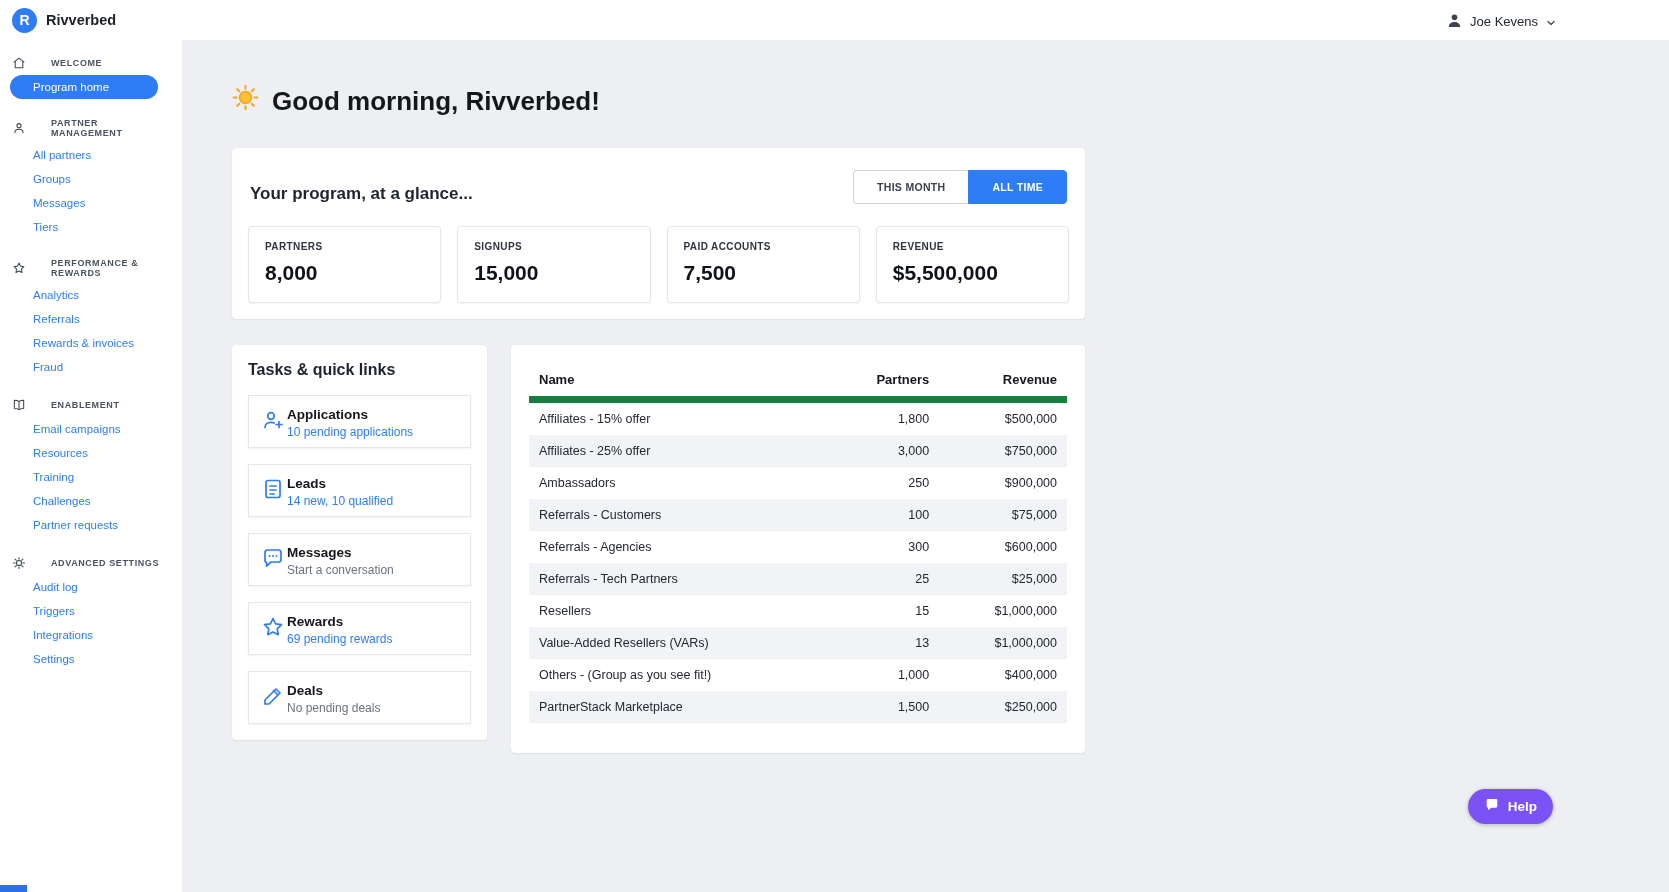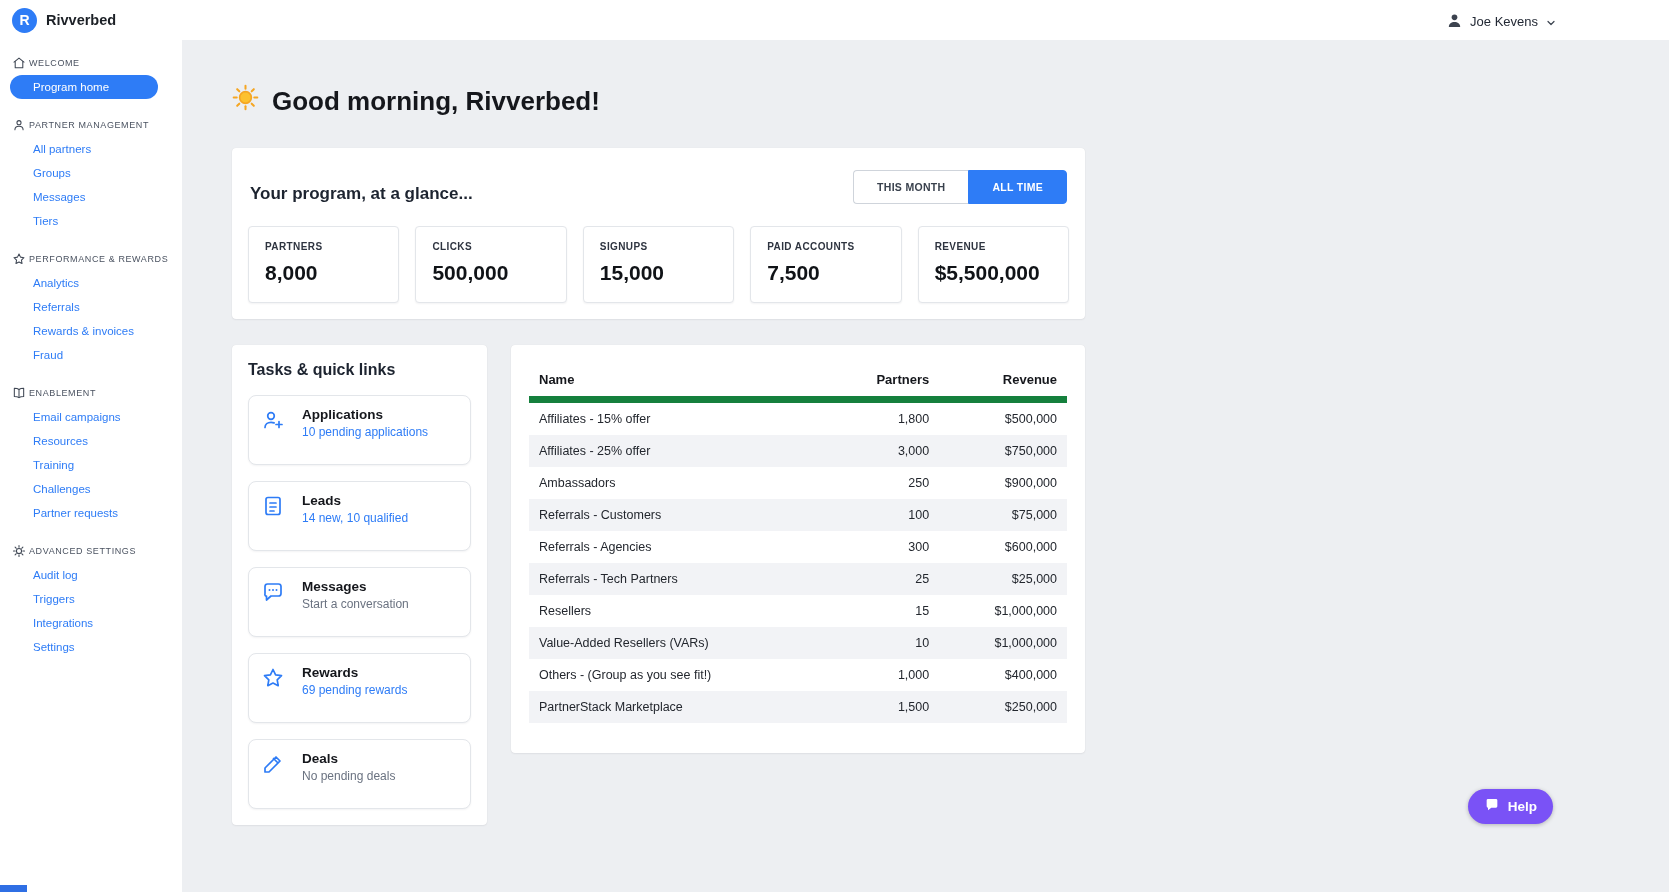--- a/index.html
+++ b/index.html
@@ -14,21 +14,21 @@
   .user-menu{display:flex;align-items:flex-end;gap:7px;font-size:13px;color:#222834;cursor:pointer}
   .user-menu svg{display:block}
 
   
   .shell{display:flex;height:852px}
   .sidebar{width:182px;flex-shrink:0;background:#fff;padding-top:10px}
   .main{flex:1;background:#edeff2;padding:44px 0 0 50px;overflow:hidden}
 
   
   .nav-section{margin-bottom:2px}
-  .nav-header{display:flex;align-items:center;gap:3px;padding:6px 12px 5px;margin-top:13px;font-size:9px;font-weight:400;color:#4a5260;letter-spacing:.6px;text-transform:uppercase}
+  .nav-header{display:flex;align-items:center;gap:25px;padding:6px 12px 5px;margin-top:13px;font-size:9px;font-weight:700;color:#4a5260;letter-spacing:.6px;text-transform:uppercase}
   .nav-section:first-child .nav-header{margin-top:0}
   .nav-ic{width:14px;height:14px;color:#3f4754;flex-shrink:0;display:flex}
   .nav-ic svg{width:14px;height:14px}
   .nav-item{display:block;padding:4px 8px 4px 33px;font-size:11.5px;line-height:16px;color:#2e7cf6;cursor:pointer;text-decoration:none}
   .nav-item.active{background:#2e7cf6;color:#fff;border-radius:999px;margin:0 24px 1px 10px;padding-left:23px;width:148px}
 
   
   .greeting{display:flex;align-items:center;gap:13px;font-size:26px;font-weight:700;color:#15171c}
 
   
@@ -44,21 +44,21 @@
   .stats{display:flex;gap:16px}
   .stat{flex:1;border:1px solid #e3e6ea;border-radius:4px;background:#fff;box-shadow:0 1px 2px rgba(16,24,40,.05);padding:14px 16px 17px}
   .stat-label{font-size:10px;font-weight:700;letter-spacing:.4px;color:#2e3440;margin-bottom:9px}
   .stat-value{font-size:21px;font-weight:700;color:#101317}
 
   
   .lower{display:flex;gap:24px;margin-top:26px;width:853px;align-items:flex-start;padding-bottom:40px}
 
   .tasks-card{width:255px;padding:16px}
   .tasks-title{font-size:16px;font-weight:700;color:#1d2430;margin-bottom:16px}
-  .task{display:flex;gap:17px;border:1px solid #e3e6ea;border-radius:8px;background:#fff;box-shadow:0 1px 2px rgba(16,24,40,.05);padding:11px 12px 25px;margin-bottom:16px;cursor:pointer}
+  .task{display:flex;gap:2px;border:1px solid #e3e6ea;border-radius:0;background:#fff;box-shadow:0 1px 2px rgba(16,24,40,.05);padding:11px 12px 8px;margin-bottom:16px;cursor:pointer}
   .task:last-child{margin-bottom:0}
   .task-icon{width:24px;height:24px;color:#2e7cf6;flex-shrink:0;margin-top:1px}
   .task-icon svg{width:24px;height:24px}
   .task-title{font-size:13.5px;font-weight:700;color:#15171c;margin-bottom:3px}
   .task-sub{font-size:12px}
   .task-sub.link{color:#2e7cf6}
   .task-sub.muted{color:#6a7280}
 
   .groups-card{flex:1;padding:18px 18px 30px}
   .groups-title{font-size:15.5px;font-weight:700;color:#1d2430;margin-bottom:14px}
@@ -207,24 +207,20 @@
           <button class="toggle-btn">THIS MONTH</button>
           <button class="toggle-btn active">ALL TIME</button>
         </div>
       </div>
       <div class="stats">
         <div class="stat">
           <div class="stat-label">PARTNERS</div>
           <div class="stat-value">8,000</div>
         </div>
         <div class="stat">
-          <div class="stat-label">CLICKS</div>
-          <div class="stat-value">500,000</div>
-        </div>
-        <div class="stat">
           <div class="stat-label">SIGNUPS</div>
           <div class="stat-value">15,000</div>
         </div>
         <div class="stat">
           <div class="stat-label">PAID ACCOUNTS</div>
           <div class="stat-value">7,500</div>
         </div>
         <div class="stat">
           <div class="stat-label">REVENUE</div>
           <div class="stat-value">$5,500,000</div>
@@ -345,21 +341,21 @@
               <td class="num">25</td>
               <td class="num">$25,000</td>
             </tr>
             <tr>
               <td>Resellers</td>
               <td class="num">15</td>
               <td class="num">$1,000,000</td>
             </tr>
             <tr>
               <td>Value-Added Resellers (VARs)</td>
-              <td class="num">10</td>
+              <td class="num">13</td>
               <td class="num">$1,000,000</td>
             </tr>
             <tr>
               <td>Others - (Group as you see fit!)</td>
               <td class="num">1,000</td>
               <td class="num">$400,000</td>
             </tr>
             <tr>
               <td>PartnerStack Marketplace</td>
               <td class="num">1,500</td>

